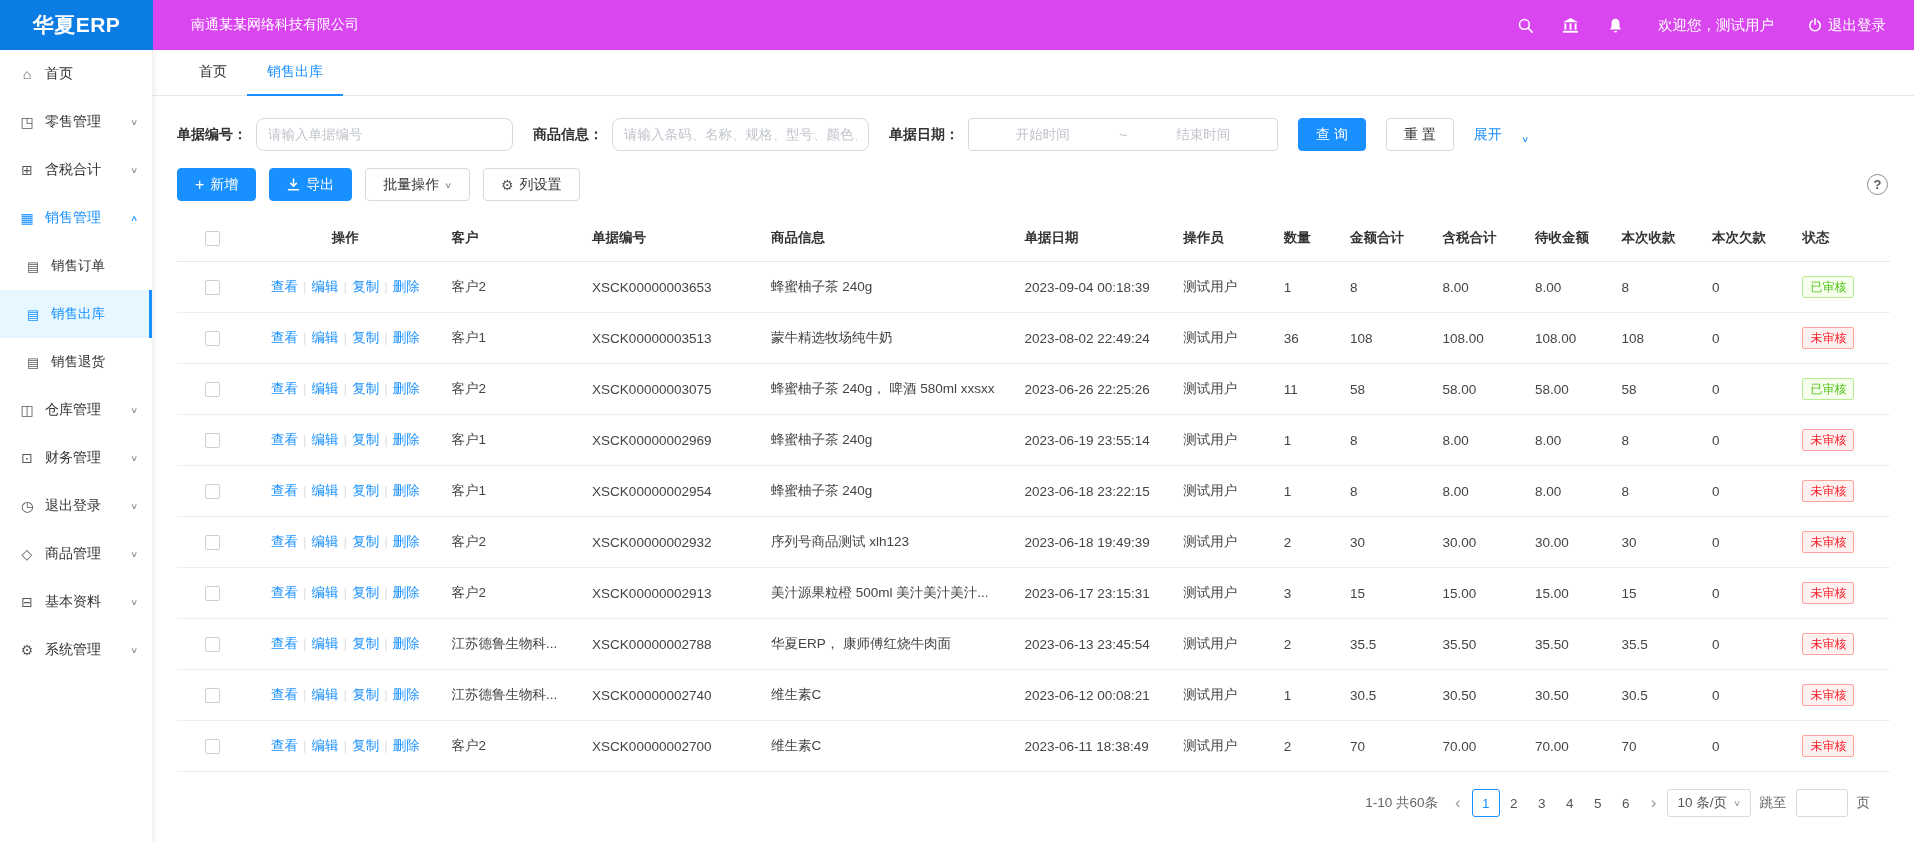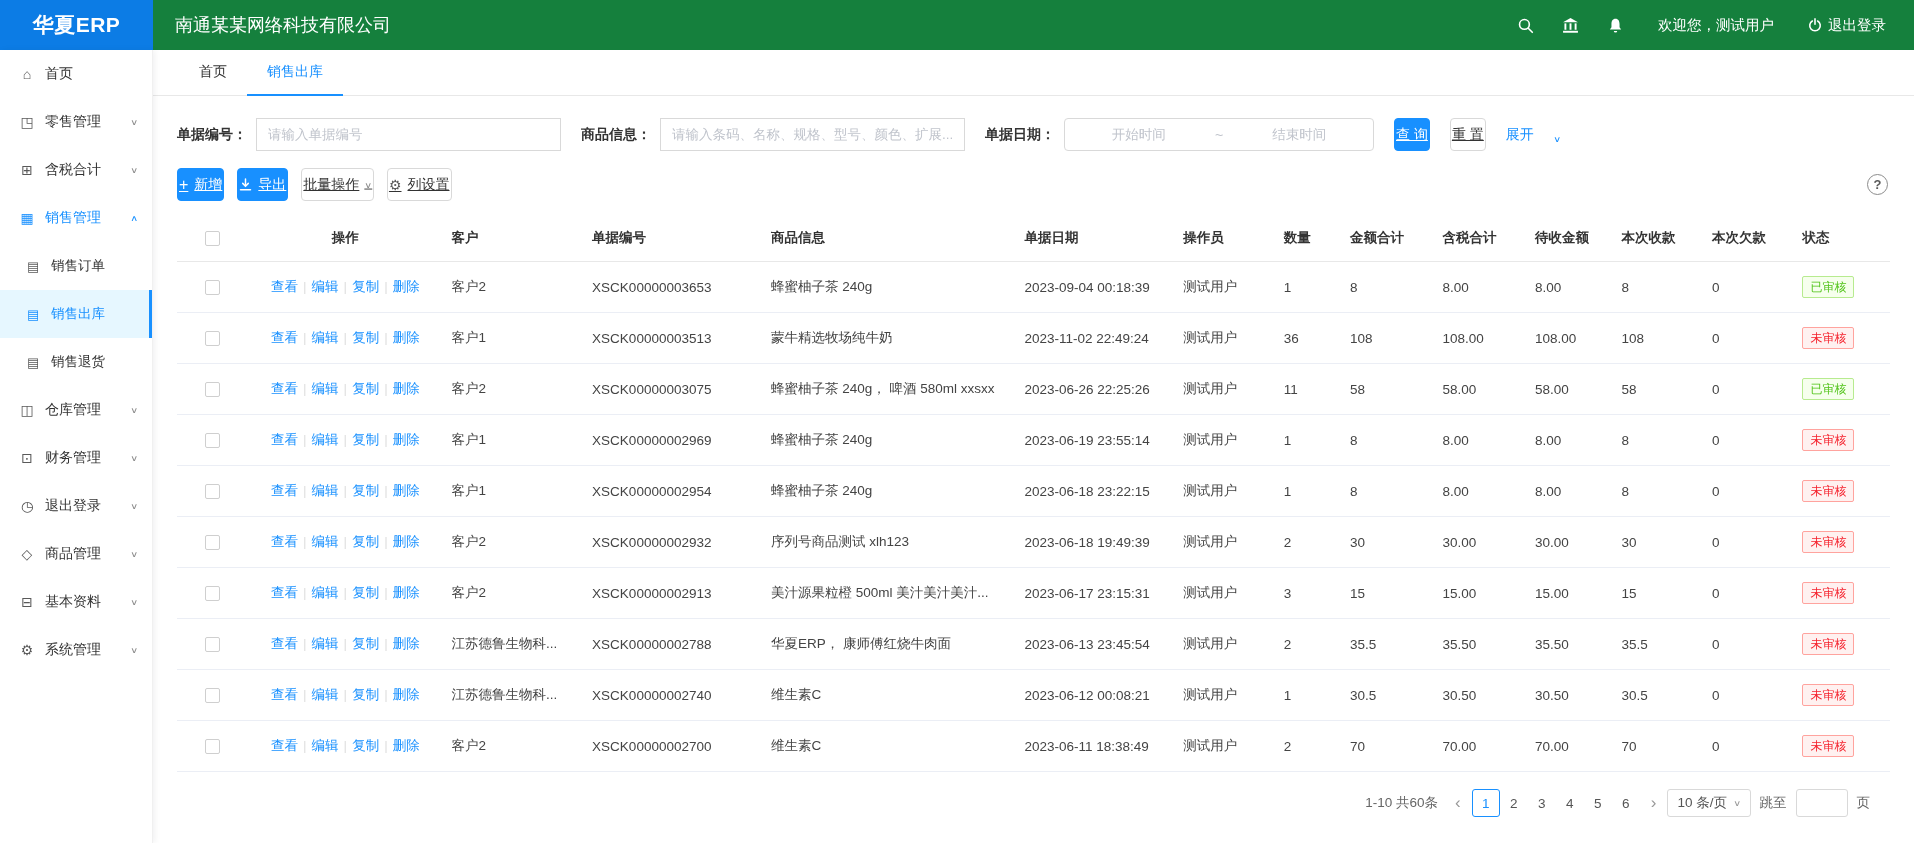--- a/index.html
+++ b/index.html
@@ -2,24 +2,24 @@
 <html><head>
 <meta charset="utf-8">
 <style>
   * { margin:0; padding:0; box-sizing:border-box; }
   html,body { width:1914px; height:843px; }
   body {
     font-family:"Liberation Sans","DejaVu Sans",sans-serif;
     font-size:14px; color:#333; background:#fff; overflow:hidden;
   }
   
-  .topbar { height:50px; background:#15803d; display:flex; align-items:center; color:#fff; }
+  .topbar { height:50px; background:#d946ef; display:flex; align-items:center; color:#fff; }
   .logo { width:153px; height:50px; background:#0c7ce5; font-size:21px; font-weight:bold;
           display:flex; align-items:center; justify-content:center; white-space:nowrap; letter-spacing:.5px; }
-  .company { margin-left:22px; font-size:18px; }
+  .company { margin-left:38px; font-size:14px; }
   .topbar-right { margin-left:auto; display:flex; align-items:center; padding-right:28px; }
   .tb-icon { display:inline-flex; margin-left:28px; cursor:pointer; align-items:center; }
   .welcome { margin-left:34px; font-size:14.5px; }
   .logout { margin-left:34px; display:inline-flex; align-items:center; gap:6px; cursor:pointer; font-size:14.5px; }
   
   .body-row { display:flex; height:793px; }
   .sidebar { width:153px; background:#fff; box-shadow:2px 0 6px rgba(0,21,41,.06);
              border-right:1px solid #f0f0f0; flex-shrink:0; z-index:2; }
   .menu-item { height:48px; display:flex; align-items:center; padding:0 14px 0 18px; cursor:pointer; color:#333; }
   .menu-item .mi-icon { width:18px; margin-right:9px; color:#595959; font-size:14px; text-align:center; flex-shrink:0; }
@@ -33,31 +33,31 @@
   .main { flex:1; display:flex; flex-direction:column; min-width:0; }
   
   .tabbar { height:46px; border-bottom:1px solid #e8e8e8; display:flex; padding-left:26px; flex-shrink:0; }
   .tab { padding:0 20px; display:flex; align-items:center; cursor:pointer; color:#333;
          border-bottom:2px solid transparent; margin-bottom:-1px; }
   .tab.active { color:#1890ff; border-bottom-color:#1890ff; }
   
   .filters { display:flex; align-items:center; padding:22px 24px 0; gap:20px; flex-wrap:nowrap; }
   .fgroup { display:flex; align-items:center; }
   .fgroup label { font-weight:600; margin-right:9px; white-space:nowrap; color:#333; }
-  .f-input { width:305px; height:33px; border:1px solid #d9d9d9; border-radius:0; padding:0 11px;
+  .f-input { width:257px; height:33px; border:1px solid #d9d9d9; border-radius:8px; padding:0 11px;
              font-size:13.5px; color:#333; outline:none; font-family:inherit; }
   .f-input::placeholder { color:#c0c4cc; }
   .range { width:310px; height:33px; border:1px solid #d9d9d9; border-radius:4px; display:flex;
            align-items:center; padding:0 8px; background:#fff; }
   .range input { border:none; outline:none; width:45%; font-size:13.5px; text-align:center; font-family:inherit; color:#333; }
   .range input::placeholder { color:#c0c4cc; }
   .tilde { color:#c0c4cc; flex:1; text-align:center; }
-  .btn { height:33px; padding:0 1px; border:1px solid #d9d9d9; background:#fff; border-radius:4px;
+  .btn { height:33px; padding:0 17px; border:1px solid #d9d9d9; background:#fff; border-radius:4px;
          font-size:14px; cursor:pointer; color:#333; display:inline-flex; align-items:center; gap:6px;
-         font-family:inherit; white-space:nowrap;text-decoration:underline; }
+         font-family:inherit; white-space:nowrap; }
   .btn.primary { background:#1890ff; border-color:#1890ff; color:#fff; }
   .btn .b-chev { font-size:9px; color:#8c8c8c; transform:scale(1.2,.9); }
   .btn .b-gear { font-size:14px; color:#595959; }
   .btn .b-plus { font-size:16px; line-height:1; }
   .expand { color:#1890ff; cursor:pointer; display:inline-flex; align-items:flex-end; gap:20px; white-space:nowrap; }
   .expand .e-chev { font-size:9px; transform:scale(1.2,.9); }
   
   .toolbar { display:flex; align-items:center; gap:13px; padding:17px 26px 0 24px; }
   .help { margin-left:auto; width:21px; height:21px; border:1.6px solid #8c8c8c; border-radius:50%;
           color:#595959; display:flex; align-items:center; justify-content:center; font-size:13px;
@@ -315,21 +315,21 @@
                 <td>8</td>
                 <td>0</td>
                 <td><span class="badge approved">已审核</span></td>
               </tr>
               <tr>
                 <td class="center"><span class="checkbox"></span></td>
                 <td class="center"><span class="action-link">查看</span><span class="sep">|</span><span class="action-link">编辑</span><span class="sep">|</span><span class="action-link">复制</span><span class="sep">|</span><span class="action-link">删除</span></td>
                 <td>客户1</td>
                 <td>XSCK00000003513</td>
                 <td>蒙牛精选牧场纯牛奶</td>
-                <td>2023-11-02 22:49:24</td>
+                <td>2023-08-02 22:49:24</td>
                 <td>测试用户</td>
                 <td>36</td>
                 <td>108</td>
                 <td>108.00</td>
                 <td>108.00</td>
                 <td>108</td>
                 <td>0</td>
                 <td><span class="badge unapproved">未审核</span></td>
               </tr>
               <tr>

